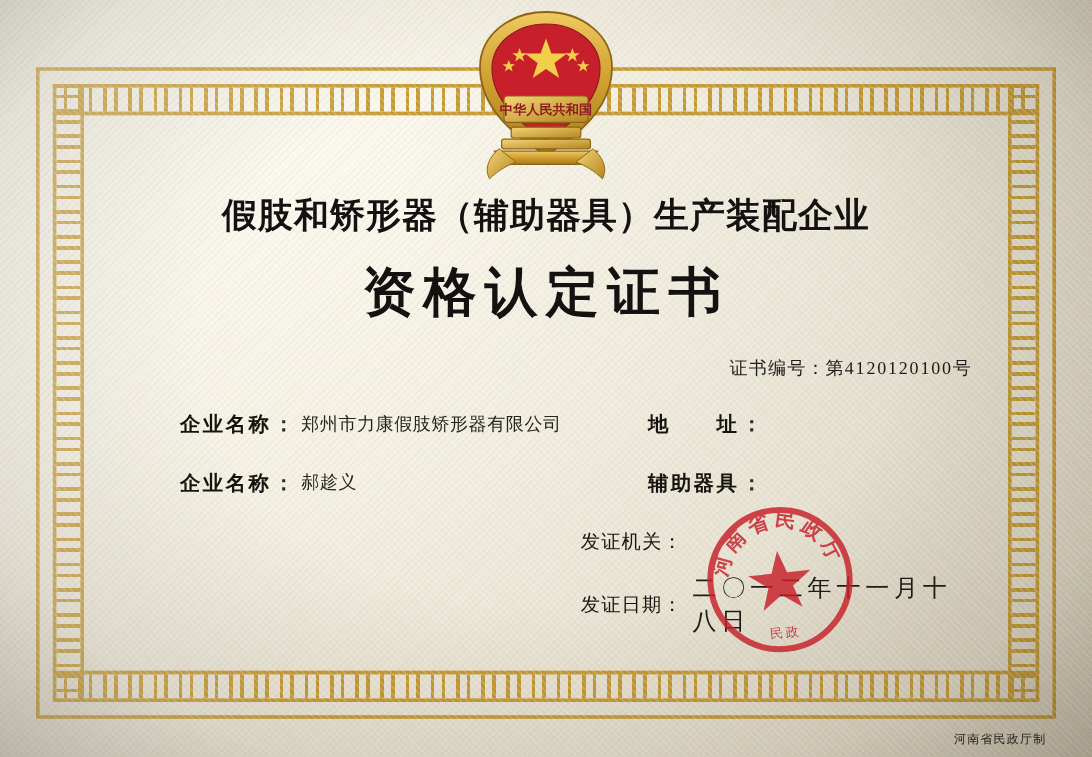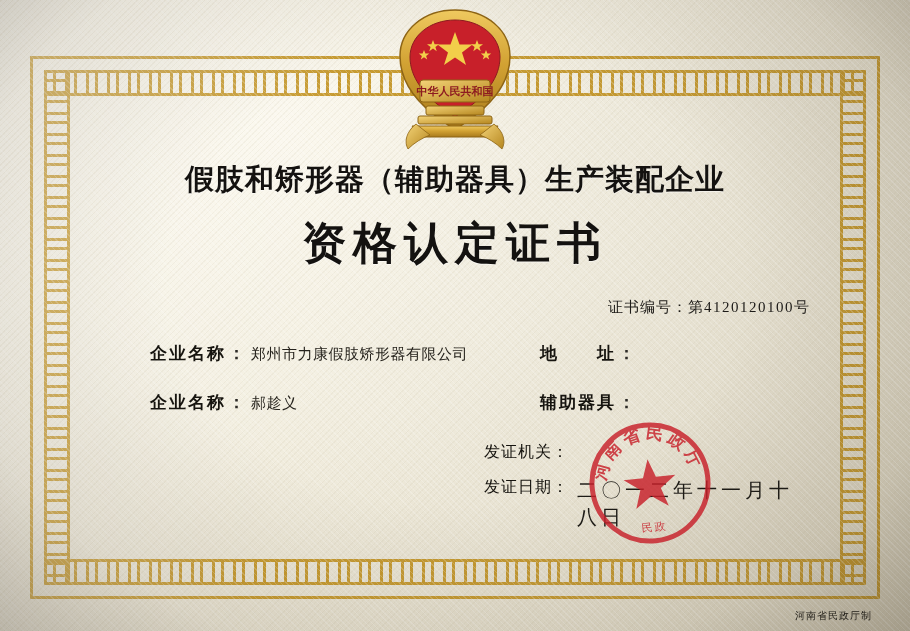--- a/index.html
+++ b/index.html
@@ -206,21 +206,21 @@
   #issue-block {
     position: absolute;
     right: 96px;
     bottom: 86px;
     width: 330px;
     z-index: 5;
     font-family: "DejaVu Serif", "Liberation Serif", serif;
   }
   .issue-row {
     display: flex;
-    align-items: flex-start;
+    align-items: center;
     margin-bottom: 14px;
   }
   .issue-label {
     font-size: 16px;
     color: #16140f;
     letter-spacing: 1px;
     white-space: nowrap;
   }
   .issue-value {
     font-size: 20px;

